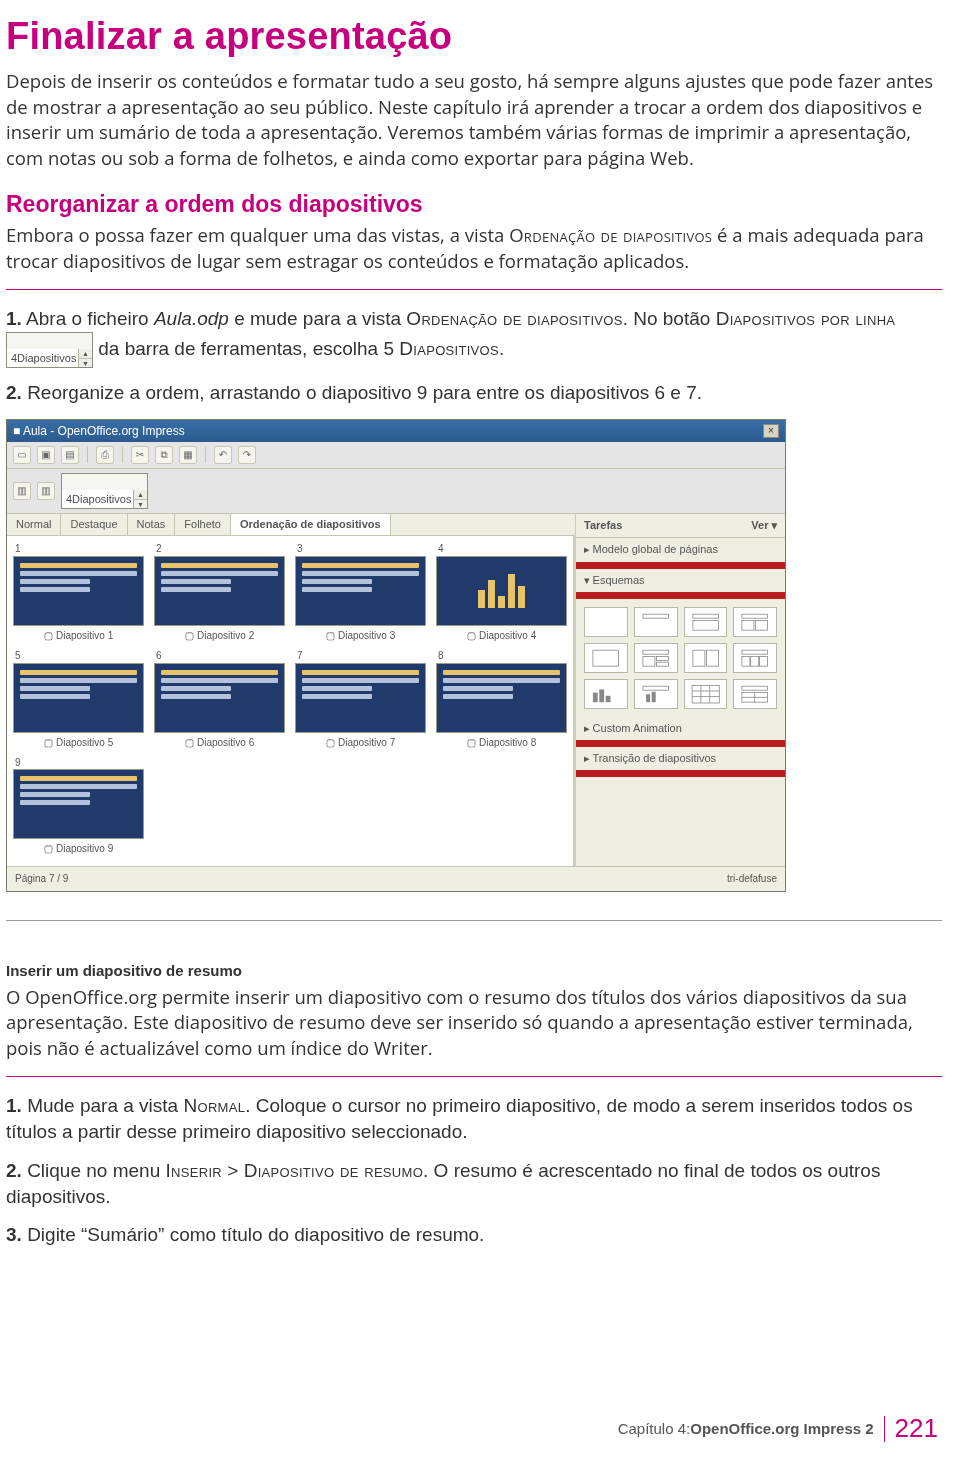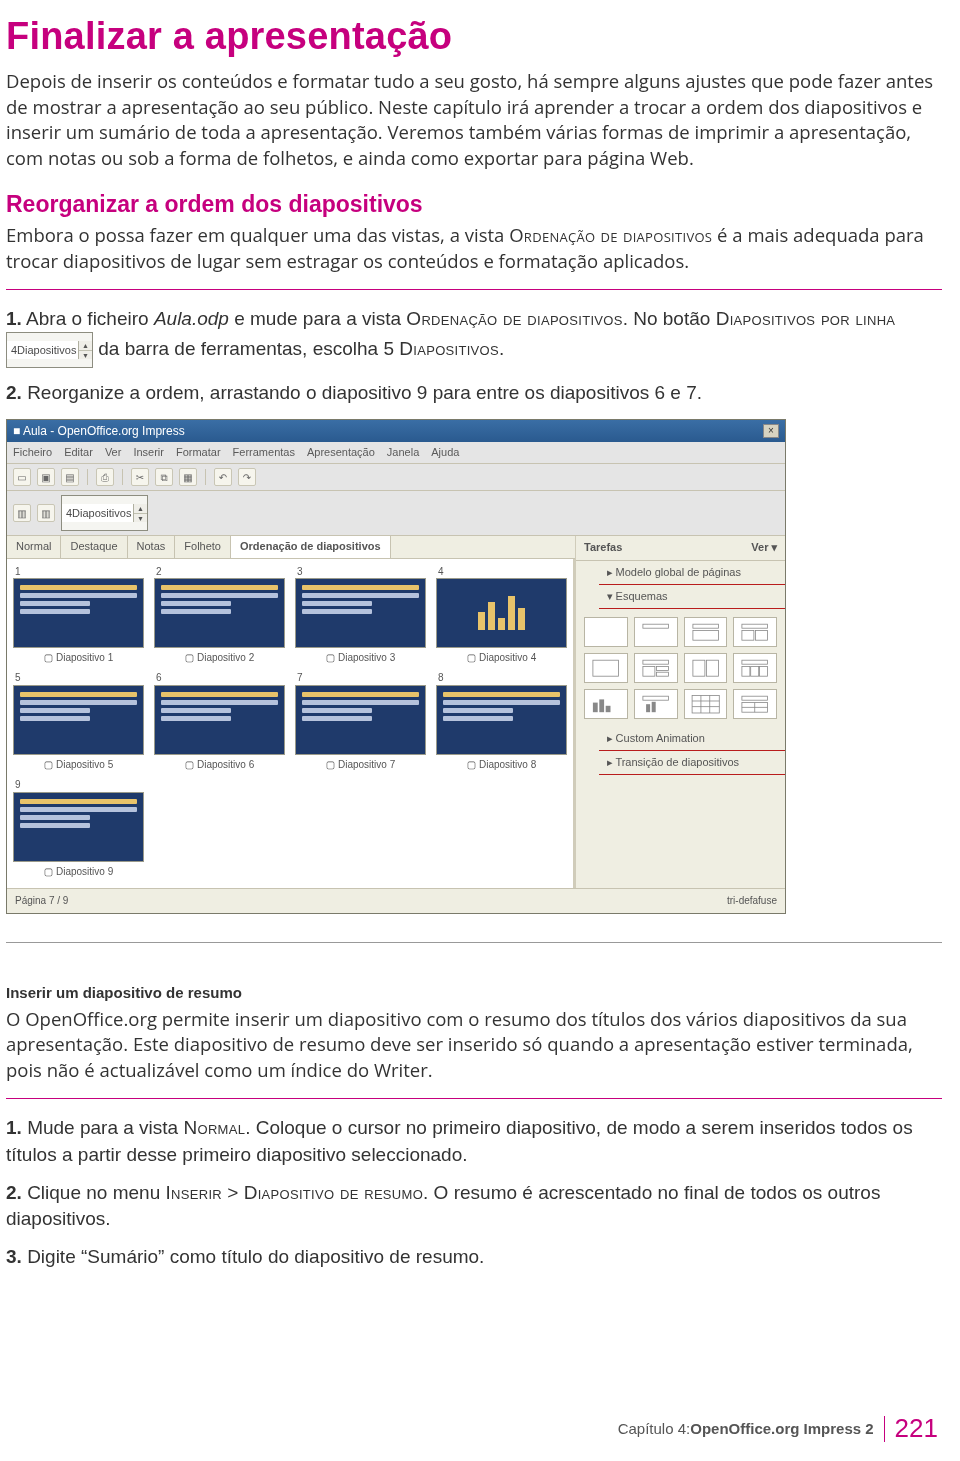--- a/index.html
+++ b/index.html
@@ -50,21 +50,21 @@
     border-top: 1px solid #999;
     margin: 28px 0 20px 0;
     width: 100%;
   }
   .step { margin-bottom: 12px; color:#333; font-family: Arial, sans-serif; font-size: 19px;}
   .step .num { font-weight: 700; }
   .bold { font-weight: 400; font-style: italic; }
   .boldn { font-weight: 700; }
   .spinner-widget {
     display: inline-flex;
-    align-items: center;
+    align-items: flex-end;
     background: #f5f5f1;
     border: 1px solid #8d8d80;
     height: 36px;
     font-size: 11px;
     font-family: Tahoma, Arial, sans-serif;
     color: #4a4a4a;
     vertical-align: middle;
     line-height: 1;
   }
   .spinner-widget .field {
@@ -131,21 +131,21 @@
   .thumb .tline { height:5px; background:#b5c2dc; border-radius:1px;}
   .thumb .tline.short{width:60%;}
   .thumb .tline.title{background:#e8c36a;}
   .thumb.chart { align-items:center; justify-content:center; }
   .thumb.chart .bars { display:flex; align-items:flex-end; gap:3px; }
   .thumb.chart .bars span{ width:7px; background:#e8c36a;}
   .cell .cap { font-size:10px; color:#555; margin-top:3px; text-align:center;}
   .empty-cell { visibility:hidden; }
   .task-pane { width:210px; background:#efeee2; border-left:1px solid #d0ccba; }
   .task-pane .hdr { display:flex; justify-content:space-between; padding:4px 8px; border-bottom:1px solid #c7c3b1; font-weight:bold; color:#555;}
-  .task-pane .sect { padding:4px 8px; border-bottom:1px solid #b91c1c; color:#555;margin-left:23px;}
+  .task-pane .sect { padding:4px 8px; border-bottom:7px solid #b91c1c; color:#555;}
   .layouts { display:grid; grid-template-columns:repeat(4,1fr); gap:6px; padding:8px; }
   .lay { width:100%; height:30px; background:#fff; border:1px solid #b8b5a4; display:flex; align-items:center; justify-content:center;}
   .lay svg { width:80%; height:80%; }
   .statusbar { display:flex; justify-content:space-between; padding:5px 8px; border-top:1px solid #c7c3b1; background:#efeee2; font-size:10px; color:#555;}
 
   .footer {
     position: absolute;
     bottom: 14px;
     right: 22px;
     display: flex;
@@ -183,31 +183,20 @@
 </p>
 
 <p class="step">
   <span class="num">2.</span><span> Reorganize a ordem, arrastando o diapositivo 9 para entre os diapositivos 6 e 7.</span>
 </p>
 
 <div class="app-window">
   <div class="titlebar">
     <span>■ <span>Aula - OpenOffice.org Impress</span></span>
     <span class="wbtn">×</span>
-  </div>
-  <div class="menubar">
-    <span>Ficheiro</span>
-    <span>Editar</span>
-    <span>Ver</span>
-    <span>Inserir</span>
-    <span>Formatar</span>
-    <span>Ferramentas</span>
-    <span>Apresentação</span>
-    <span>Janela</span>
-    <span>Ajuda</span>
   </div>
   <div class="toolbar">
     <span class="ico">▭</span>
     <span class="ico">▣</span>
     <span class="ico">▤</span>
     <span class="sep"></span>
     <span class="ico">⎙</span>
     <span class="sep"></span>
     <span class="ico">✂</span>
     <span class="ico">⧉</span>

